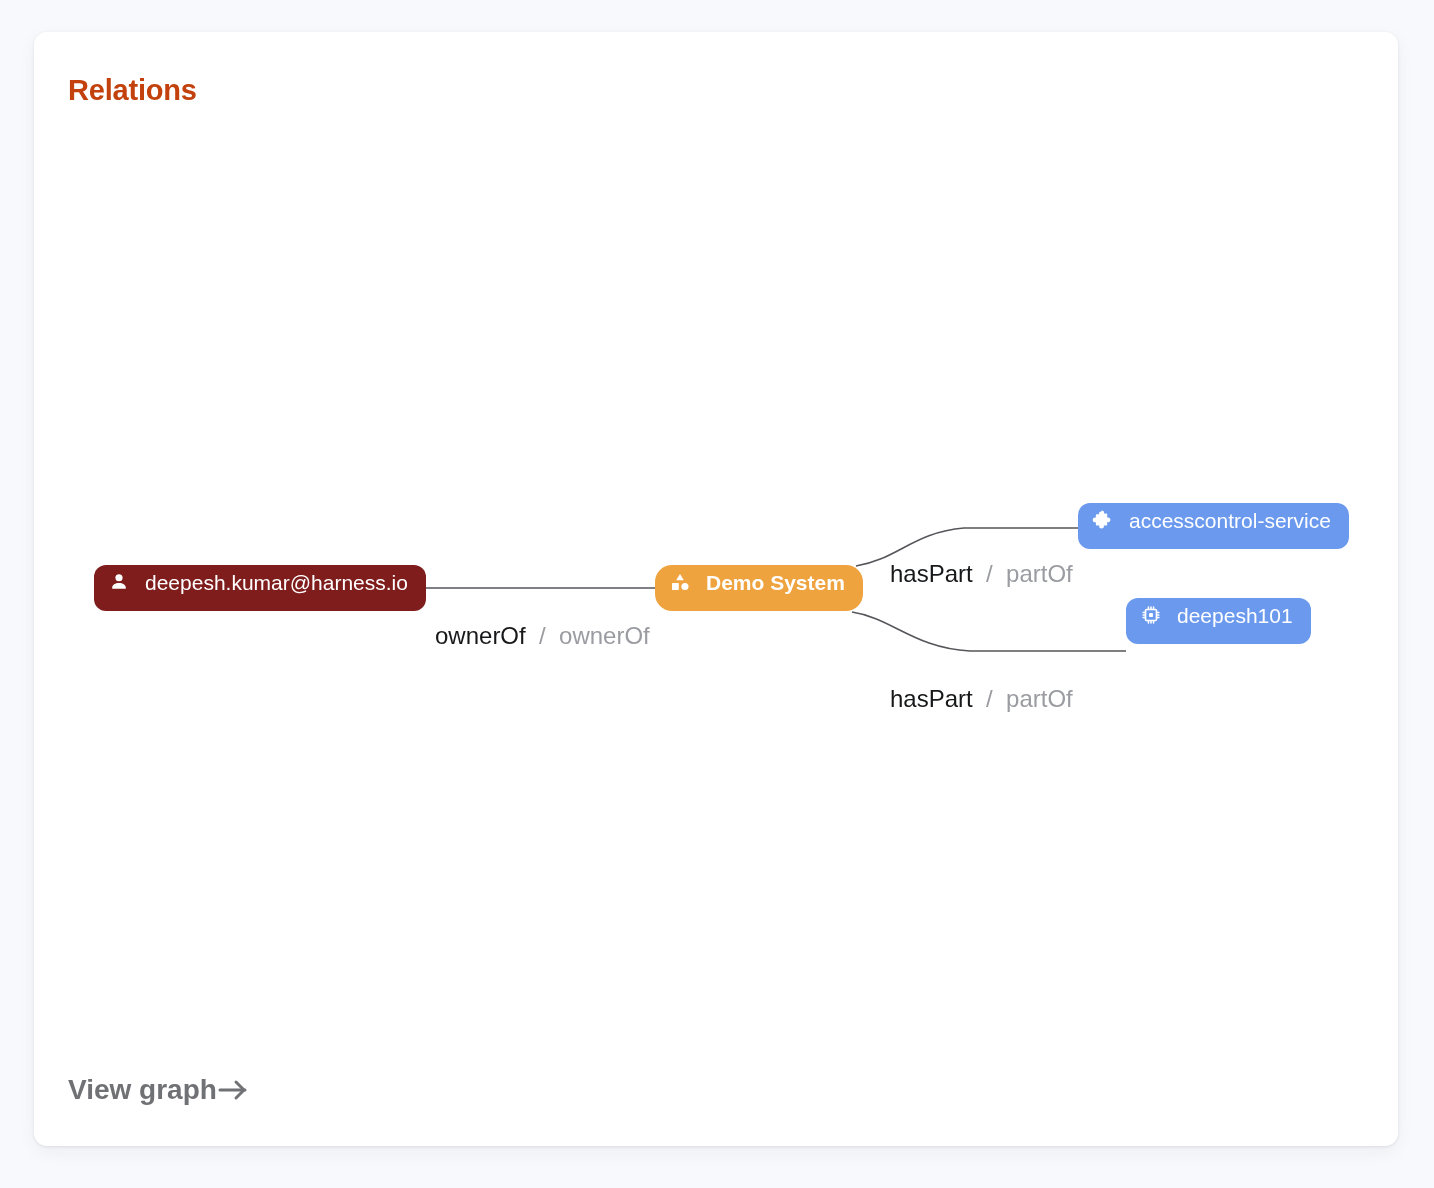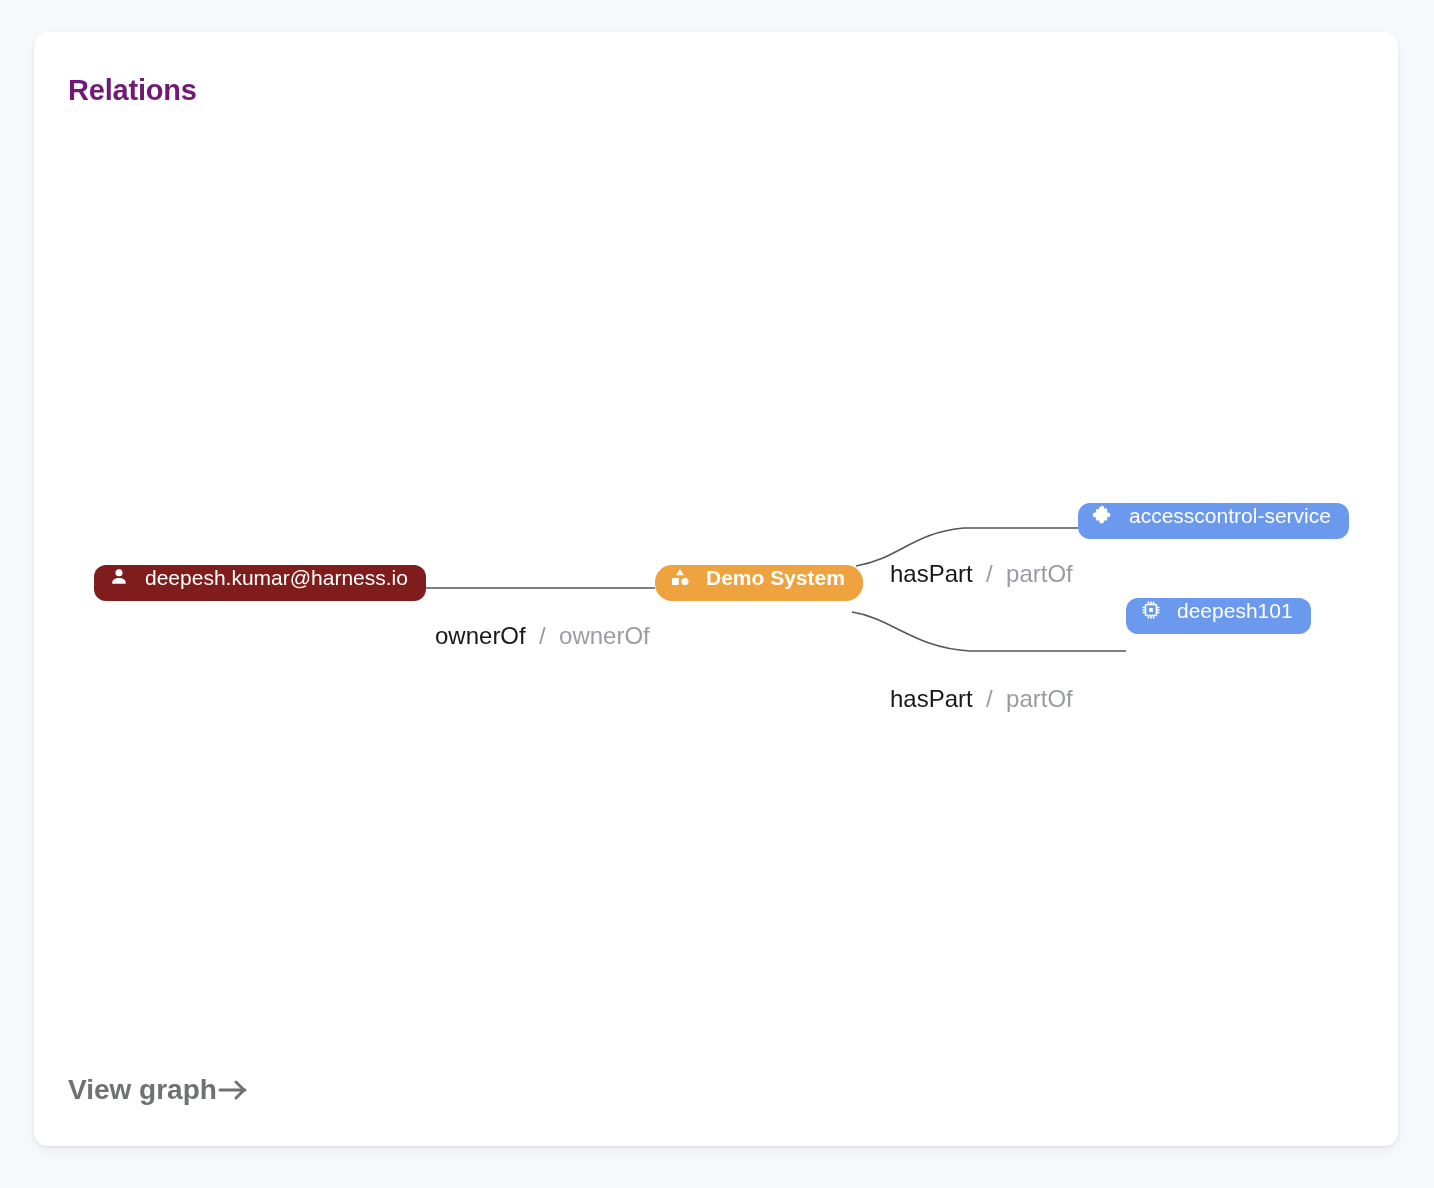--- a/index.html
+++ b/index.html
@@ -23,21 +23,21 @@
     border-radius: 13px;
     box-shadow: 0 1px 3px rgba(40,45,70,0.10), 0 6px 18px rgba(40,45,70,0.05);
     overflow: hidden;
   }
   .card-title {
     position: absolute;
     left: 34px;
     top: 42px;
     font-size: 29px;
     font-weight: bold;
-    color: #701a75;
+    color: #c2410c;
     letter-spacing: -0.2px;
   }
   .graph-area {
     position: absolute;
     left: 0;
     top: 0;
     width: 1364px;
     height: 1114px;
   }
   .edges-svg {
@@ -47,21 +47,21 @@
     width: 1364px;
     height: 1114px;
     pointer-events: none;
   }
   .node {
     position: absolute;
     display: flex;
     align-items: center;
     box-sizing: border-box;
     border-radius: 12px;
-    height: 36px;
+    height: 46px;
     padding: 0 18px 12px 14px;
     color: #ffffff;
     white-space: nowrap;
   }
   .node .node-icon {
     display: flex;
     align-items: center;
     justify-content: center;
     width: 22px;
     height: 22px;

